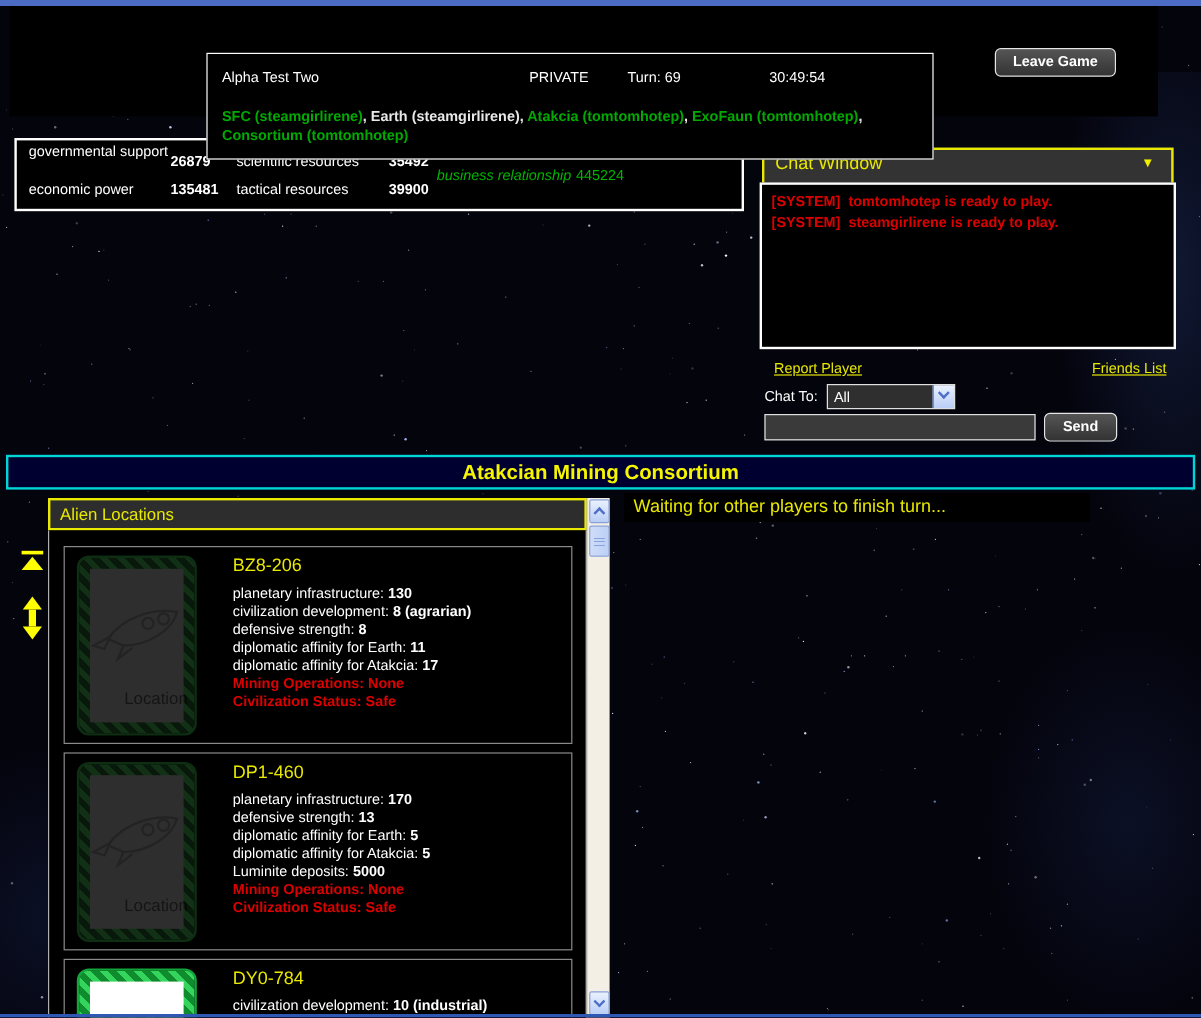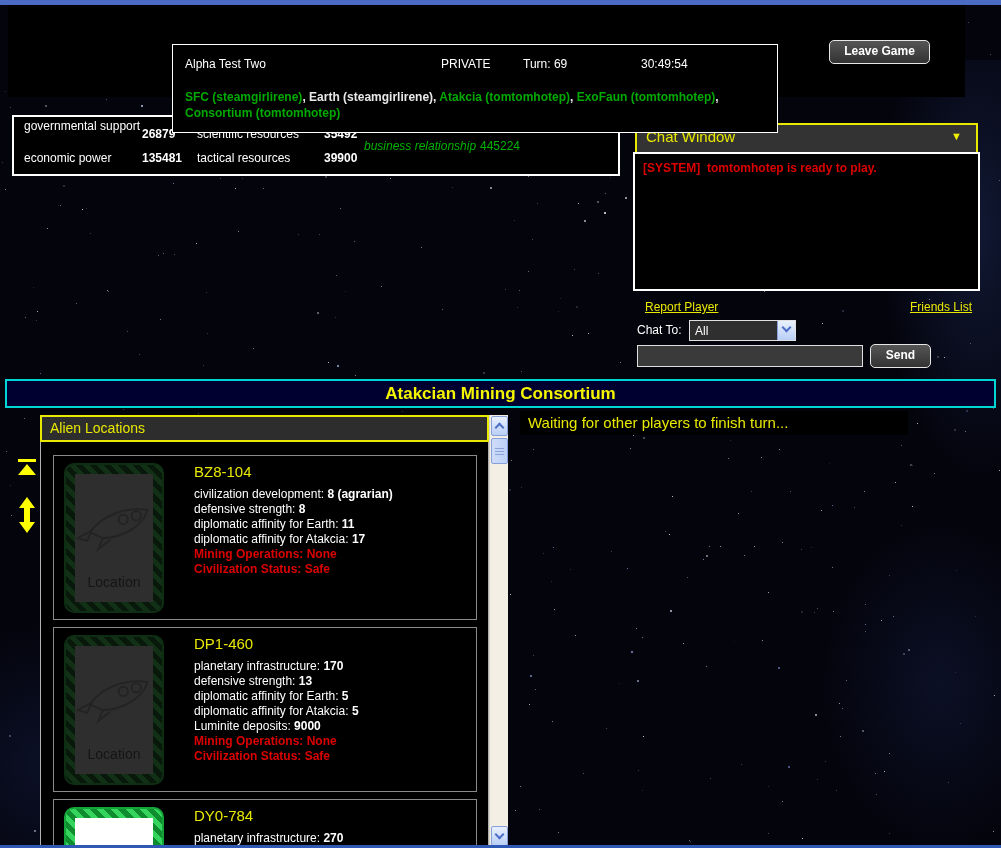--- a/index.html
+++ b/index.html
@@ -106,21 +106,21 @@
               overflow:hidden; z-index:1; }
   .card { position:absolute; left:12px; width:424px; height:165px;
           border:1px solid #8a8a8a; background:#000; cursor:pointer; }
   .card1 { top:13px; } .card2 { top:185px; } .card3 { top:357px; }
   .c-img { position:absolute; left:10px; top:7px; width:100px; height:150px;
            border-radius:10px; padding:9px; }
   .c-img.dim { background:repeating-linear-gradient(45deg,#08180a 0 5px,#123016 5px 10px);
                border:2px solid #0d2e12; }
   .c-img.bright { background:repeating-linear-gradient(45deg,#0f8c2e 0 5px,#35d45c 5px 10px);
                   border:2px solid #14a53a; }
-  .c-img-inner { width:100%; height:100%; position:relative; }
+  .c-img-inner { width:100%; height:100%; position:relative;padding-left:16px; }
   .dim .c-img-inner { background:#2e2e2e; color:#232323; }
   .bright .c-img-inner { background:#ffffff; color:#bbbbbb; }
   .c-img-label { position:absolute; bottom:12px; width:100%; text-align:center;
                  font-size:14px; }
   .dim .c-img-label { color:rgba(0,0,0,0.55); }
   .rocket { position:absolute; left:0; top:22px; width:100%; }
   .c-title { position:absolute; left:140px; top:7px; font-size:15px; color:#e8e800; }
   .c-lines { position:absolute; left:140px; top:31px; width:278px; }
   .stat-line { font-size:12px; color:#fff; height:15px; white-space:nowrap; }
   .stat-line .svl { font-weight:bold; }
@@ -638,20 +638,21 @@
   <span class="biz" style="left:350px; top:22px;font-style:italic;">business relationship</span>
   <span class="biz" style="left:466px; top:22px;">445224</span>
 </div>
 
 <div class="abs chat-header">
   <span class="chat-title">Chat Window</span>
   <span class="chat-caret">▼</span>
 </div>
 <div class="abs chat-box">
   <div class="msg">[SYSTEM]  tomtomhotep is ready to play.</div>
+  <div class="msg">[SYSTEM]  steamgirlirene is ready to play.</div>
 </div>
 <span class="ylink" style="left:645px; top:300px;">Report Player</span>
 <span class="ylink" style="left:910px; top:300px;">Friends List</span>
 <span class="abs chatto-label">Chat To:</span>
 <div class="abs select">
   <span class="select-value">All</span>
   <span class="xp-btn">
       <span class="chev chev-down"></span>
     </span>
 </div>
@@ -690,22 +691,23 @@
             <path d="M16 38 C 30 18, 58 10, 78 14 C 74 30, 52 44, 30 44 Z"></path>
             <circle cx="52" cy="24" r="5"></circle>
               <circle cx="66" cy="20" r="5"></circle>
             <path d="M18 36 L3 44 L13 47 Z"></path>
             <path d="M30 44 L25 56 L38 46"></path>
           </g>
         </svg>
         <div class="c-img-label">Location</div>
       </div>
     </div>
-    <div class="c-title">BZ8-104</div>
+    <div class="c-title">BZ8-206</div>
     <div class="c-lines">
+      <div class="stat-line"><span>planetary infrastructure:</span> <span class="svl">130</span></div>
       <div class="stat-line"><span>civilization development:</span> <span class="svl">8 (agrarian)</span></div>
       <div class="stat-line"><span>defensive strength:</span> <span class="svl">8</span></div>
       <div class="stat-line"><span>diplomatic affinity for Earth:</span> <span class="svl">11</span></div>
       <div class="stat-line"><span>diplomatic affinity for Atakcia:</span> <span class="svl">17</span></div>
       <div class="red-line">Mining Operations: None</div>
       <div class="red-line">Civilization Status: Safe</div>
     </div>
   </div>
 
   <div class="card card2">
@@ -722,21 +724,21 @@
         </svg>
         <div class="c-img-label">Location</div>
       </div>
     </div>
     <div class="c-title">DP1-460</div>
     <div class="c-lines">
       <div class="stat-line"><span>planetary infrastructure:</span> <span class="svl">170</span></div>
       <div class="stat-line"><span>defensive strength:</span> <span class="svl">13</span></div>
       <div class="stat-line"><span>diplomatic affinity for Earth:</span> <span class="svl">5</span></div>
       <div class="stat-line"><span>diplomatic affinity for Atakcia:</span> <span class="svl">5</span></div>
-      <div class="stat-line"><span>Luminite deposits:</span> <span class="svl">9000</span></div>
+      <div class="stat-line"><span>Luminite deposits:</span> <span class="svl">5000</span></div>
       <div class="red-line">Mining Operations: None</div>
       <div class="red-line">Civilization Status: Safe</div>
     </div>
   </div>
 
   <div class="card card3">
     <div class="c-img bright">
       <div class="c-img-inner">
         <svg class="rocket" viewBox="0 0 84 60" width="82" height="58">
           <g fill="none" stroke="currentColor" stroke-width="2">
@@ -745,21 +747,20 @@
               <circle cx="66" cy="20" r="5"></circle>
             <path d="M18 36 L3 44 L13 47 Z"></path>
             <path d="M30 44 L25 56 L38 46"></path>
           </g>
         </svg>
 
       </div>
     </div>
     <div class="c-title">DY0-784</div>
     <div class="c-lines">
-      <div class="stat-line"><span>planetary infrastructure:</span> <span class="svl">270</span></div>
       <div class="stat-line"><span>civilization development:</span> <span class="svl">10 (industrial)</span></div>
     </div>
   </div>
 
 </div>
 
 <div class="abs sb">
   <div class="sb-btn sb-up">
       <span class="chev chev-up" style="left:4px; top:7px;"></span>
     </div>

